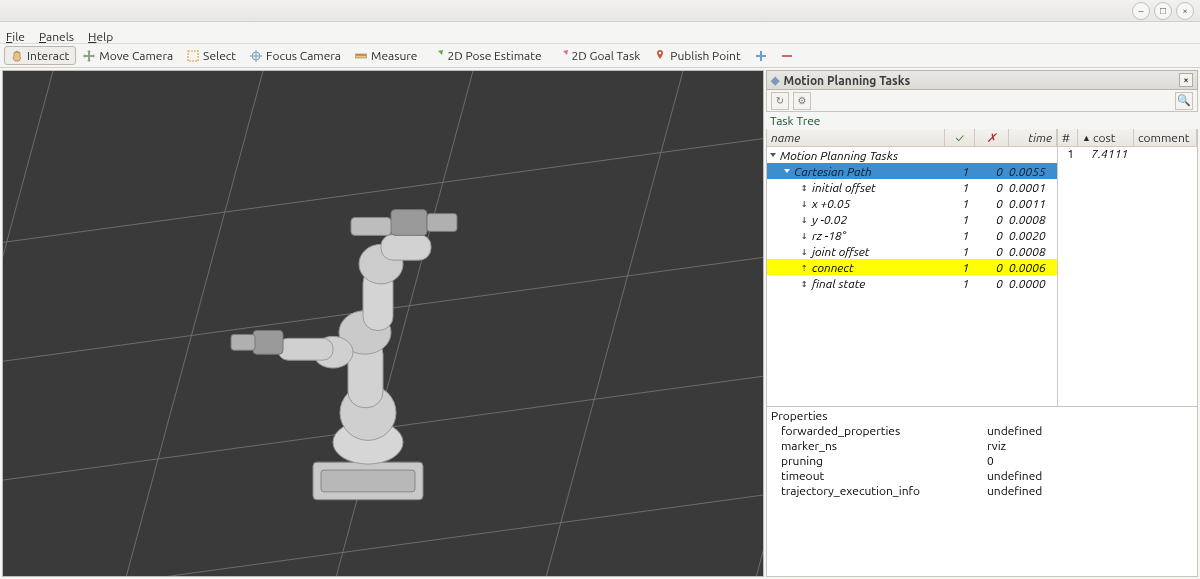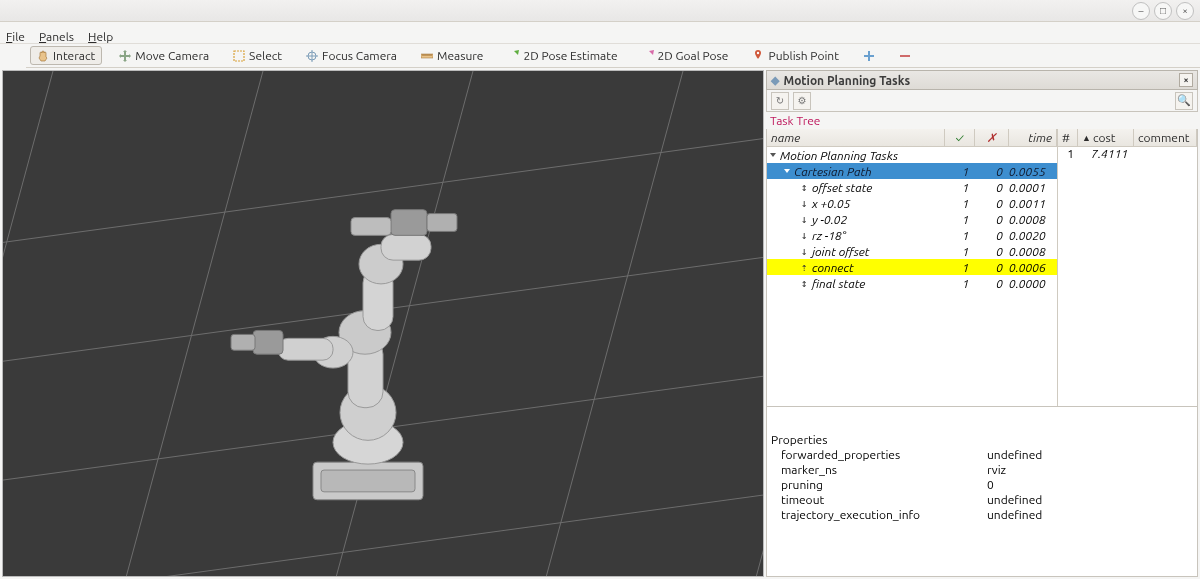--- a/index.html
+++ b/index.html
@@ -4,58 +4,58 @@
 <style>
 * { box-sizing: border-box; margin: 0; padding: 0; font-family: "Ubuntu", "Segoe UI", sans-serif; font-size: 12px; }
 body { background: #f5f5f4; width: 1200px; height: 579px; overflow: hidden; display: flex; flex-direction: column; }
 .titlebar { height: 22px; background: linear-gradient(#f2f1f0,#e8e7e6); display: flex; align-items: center; justify-content: center; position: relative; border-bottom: 1px solid #d4d0c8; }
 .titlebar .title { font-weight: bold; color: #3c3c3c; font-size: 12px; }
 .titlebar .winbtns { position: absolute; right: 6px; display: flex; gap: 4px; }
 .winbtn { width: 18px; height: 18px; border: 1px solid #c0c0c0; border-radius: 9px; background: #f7f7f6; display:flex; align-items:center; justify-content:center; font-size:10px; color:#555; cursor:pointer;}
 .menubar { height: 22px; background: #f5f5f4; display: flex; align-items: center; padding: 0 6px; gap: 14px; border-bottom: 1px solid #e0ddd8; }
 .menubar .menuitem { color: #2c2c2c; cursor: pointer; margin-top: 8px; }
 .menubar .menuitem .ul { text-decoration: underline; }
-.toolbar { height: 24px; background: #f5f5f4; display:flex; align-items:center; padding:0 4px; gap: 10px; border-bottom:1px solid #d4d0c8;margin-left:26px; }
+.toolbar { height: 24px; background: #f5f5f4; display:flex; align-items:center; padding:0 4px; gap: 0; border-bottom:1px solid #d4d0c8; }
 .tb-item { display:flex; align-items:center; gap:4px; padding:2px 6px; border:1px solid transparent; border-radius:3px; cursor:pointer; color:#2c2c2c;}
 .tb-item.pressed { border:1px solid #bdb8af; background:#efede9; }
 .tb-icon { width:12px; height:12px; display:inline-block; }
 .main { flex:1; display:flex; min-height:0; }
 .viewport { flex:1; background:#3a3a3a; position:relative; margin:2px; border:1px solid #bbb; overflow:hidden;}
 .viewport svg { position:absolute; top:0; left:0; width:100%; height:100%; }
 .right { width: 432px; display:flex; flex-direction:column; margin:2px 2px 2px 0; }
 .panel-title { height:20px; background:linear-gradient(#e9e7e4,#dedbd6); border:1px solid #b8b4ac; display:flex; align-items:center; padding:0 4px; gap:4px; font-weight:bold; color:#3c3c3c; }
 .panel-title .diamond { color:#7a9ab8; font-size:11px; }
 .panel-title .spacer { flex:1; }
 .panel-title .closebox { width:14px; height:14px; border:1px solid #b0aaa0; background:#f5f3ef; display:flex; align-items:center; justify-content:center; font-size:9px; cursor:pointer;}
 .panel-bar { height:22px; border:1px solid #c8c4bc; border-top:none; display:flex; align-items:center; padding:0 4px; gap:4px; background:#f5f5f4;}
 .icon-btn { width:18px; height:18px; border:1px solid #c8c4bc; background:#f5f3ef; display:flex; align-items:center; justify-content:center; font-size:10px; cursor:pointer; color:#777;}
 .panel-bar .grow{flex:1;}
 .task-section { flex:1; display:flex; min-height:0; border:1px solid #c8c4bc; border-top:none; background:#fff;}
 .tree-wrap { flex:1; min-width:0; display:flex; flex-direction:column;font-style:italic; }
-.tree-label { padding:2px 4px; color:#be185d; }
+.tree-label { padding:2px 4px; color:#14532d; }
 .tree-head, .results-head { display:flex; background:linear-gradient(#f4f2ee,#e9e6e0); border-bottom:1px solid #cfcac0; height:18px; }
 .th { border-right:1px solid #cfcac0; padding:1px 4px; color:#2c2c2c; display:flex; align-items:center; }
 .tree-body { flex:1; overflow:auto; }
 .tree-row { display:flex; height:16px; align-items:center; }
 .tree-row .name { flex:1; display:flex; align-items:center; gap:3px; padding-left:4px; white-space:nowrap; overflow:hidden;}
 .tree-row .c-check { width:30px; text-align:right; padding-right:6px;}
 .tree-row .c-x { width:34px; text-align:right; padding-right:6px;}
 .tree-row .c-time { width:48px; padding-right:16px;}
 .tree-row.selected { background:#3d8ecf; color:#0f172a; }
 .tree-row.highlight { background:#ffff00; }
 .caret { display:inline-block; width:0; height:0; border-left:4px solid #555; border-top:3px solid transparent; border-bottom:3px solid transparent; transform:rotate(90deg); margin-right:2px;}
 .caret.sel { border-left-color:#fff; }
 .stage-icon { font-family: monospace; font-size:11px; width:10px; text-align:center; color:#333;}
 .results-wrap { width:140px; border-left:1px solid #cfcac0; display:flex; flex-direction:column; }
 .results-body { flex:1; }
 .res-row { display:flex; height:16px; }
 .res-row .c-n { width:20px; text-align:right; padding-right:4px;}
 .res-row .c-cost { width:56px; text-align:right; padding-right:6px;font-style:italic; }
 .props { height:170px; border:1px solid #c8c4bc; border-top:none; background:#fff; display:flex; flex-direction:column; }
-.props-label { padding:2px 4px;margin-top:24px; }
+.props-label { padding:2px 4px; }
 .props-table { flex:1; }
 .prop-row { display:flex; height:15px; padding-left:14px; }
 .prop-row .pk { width:206px; }
 .prop-row .pv { flex:1; }
 </style>
 </head>
 <body>
 
 <div class="titlebar">
   <div class="winbtns">
@@ -112,21 +112,21 @@
   <div class="tb-item">
     <span class="tb-icon"><svg viewBox="0 0 12 12">
           <path d="M1 11 L9 3 L7 1 L12 0 L11 5 L9 3 Z" fill="#5fae3f"></path>
         </svg></span>
     <span>2D Pose Estimate</span>
   </div>
   <div class="tb-item">
     <span class="tb-icon"><svg viewBox="0 0 12 12">
           <path d="M1 11 L9 3 L7 1 L12 0 L11 5 L9 3 Z" fill="#d86aa8"></path>
         </svg></span>
-    <span>2D Goal Pose</span>
+    <span>2D Goal Task</span>
   </div>
   <div class="tb-item">
     <span class="tb-icon"><svg viewBox="0 0 12 12">
           <path d="M6 0 a3 3 0 0 1 3 3 c0 2 -3 6 -3 6 s-3 -4 -3 -6 a3 3 0 0 1 3 -3" fill="#d0583a"></path>
           <circle cx="6" cy="3" r="1.2" fill="#fff"></circle>
         </svg></span>
     <span>Publish Point</span>
   </div>
   <div class="tb-item">
     <span class="tb-icon"><svg viewBox="0 0 12 12">
@@ -221,21 +221,21 @@
                 <span class="caret sel"></span>
                 <span>Cartesian Path</span>
               </div>
               <div class="c-check">1</div>
               <div class="c-x">0</div>
               <div class="c-time">0.0055</div>
             </div>
             <div class="tree-row ">
               <div class="name" style="padding-left: 32px;">
                 <span class="stage-icon">↕</span>
-                <span>offset state</span>
+                <span>initial offset</span>
               </div>
               <div class="c-check">1</div>
               <div class="c-x">0</div>
               <div class="c-time">0.0001</div>
             </div>
             <div class="tree-row ">
               <div class="name" style="padding-left: 32px;">
                 <span class="stage-icon">↓</span>
                 <span>x +0.05</span>
               </div>

